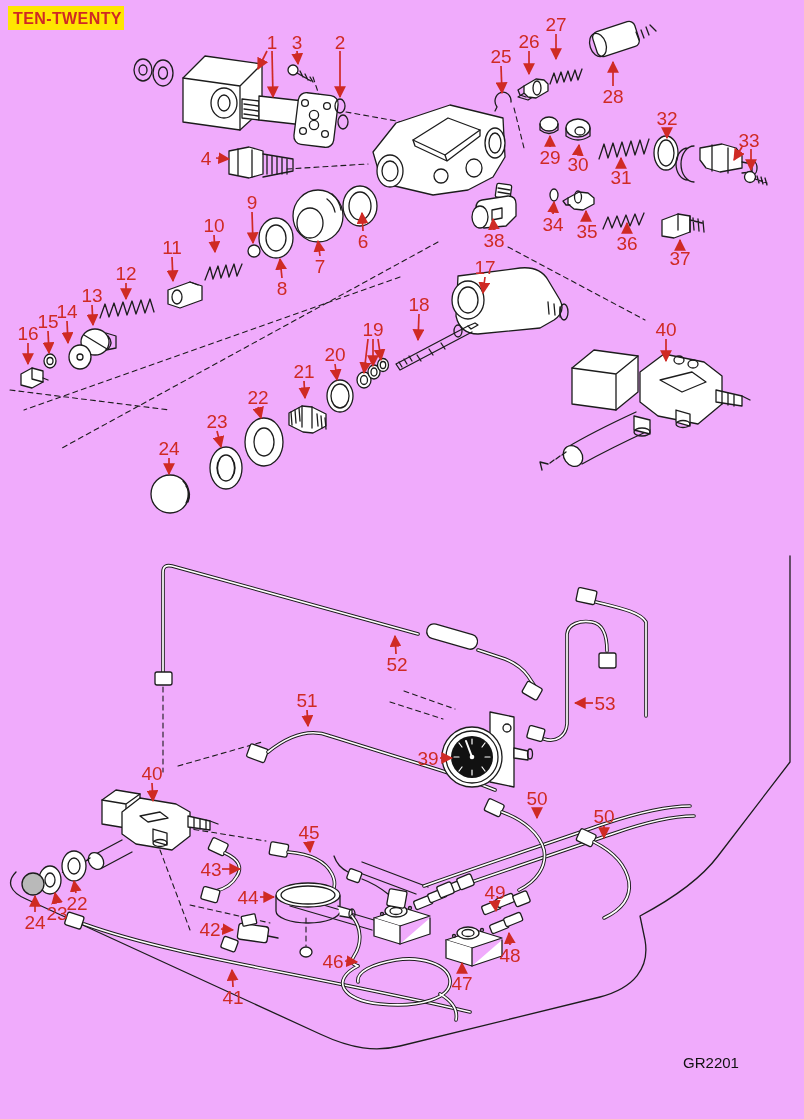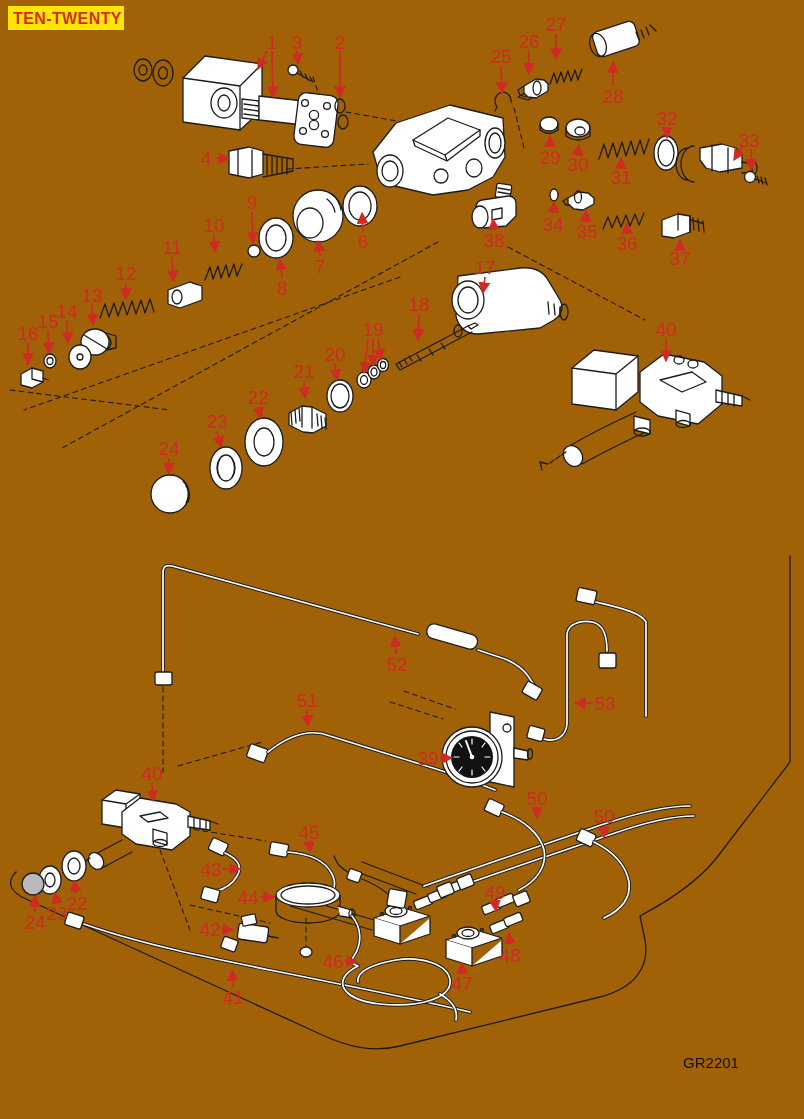--- a/index.html
+++ b/index.html
@@ -1,16 +1,16 @@
 <!DOCTYPE html>
 <html style="--callout: #cf2a24;"><head>
 <meta charset="utf-8">
 <style>
   html,body{margin:0;padding:0;background:#ffffff;}
-  #stage{position:relative;width:804px;height:1119px;background:#a16207;overflow:hidden;}
+  #stage{position:relative;width:804px;height:1119px;background:#f0abfc;overflow:hidden;}
   svg{display:block;font-family:"Liberation Sans",sans-serif;}
   .art{stroke:#1c1c1c;fill:none;stroke-width:1.3;stroke-linecap:round;stroke-linejoin:round;}
   .artfill{fill:#ffffff;}
   .dash{stroke-dasharray:5 4;stroke-width:1.1;}
   .pipeO{stroke:#1c1c1c;stroke-width:3.6;fill:none;stroke-linecap:round;}
   .pipeI{stroke:#ffffff;stroke-width:1.7;fill:none;stroke-linecap:round;}
   .leader{stroke:var(--callout,#cf2a24);stroke-width:1.7;fill:none;}
   .callout-num{fill:var(--callout,#cf2a24);font-size:19px;text-anchor:middle;dominant-baseline:central;font-family:"Liberation Sans",sans-serif;}
   .title-text{fill:var(--callout,#cf2a24);font-size:16px;font-weight:bold;letter-spacing:.4px;}
   .figure-code{fill:#111;font-size:15px;text-anchor:middle;}

